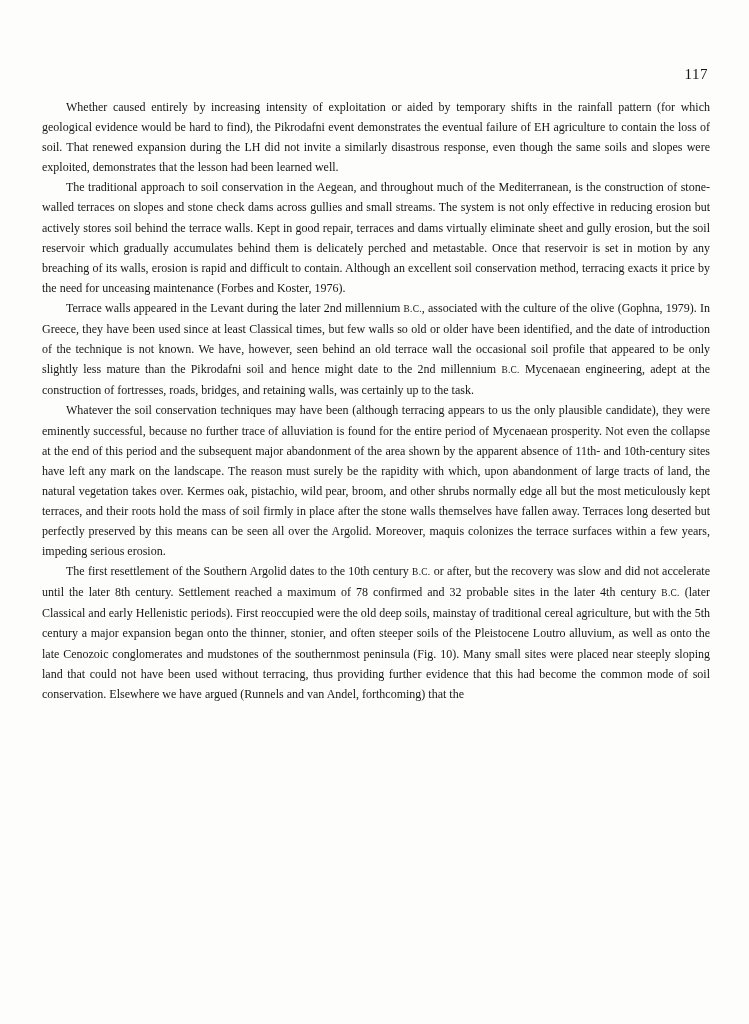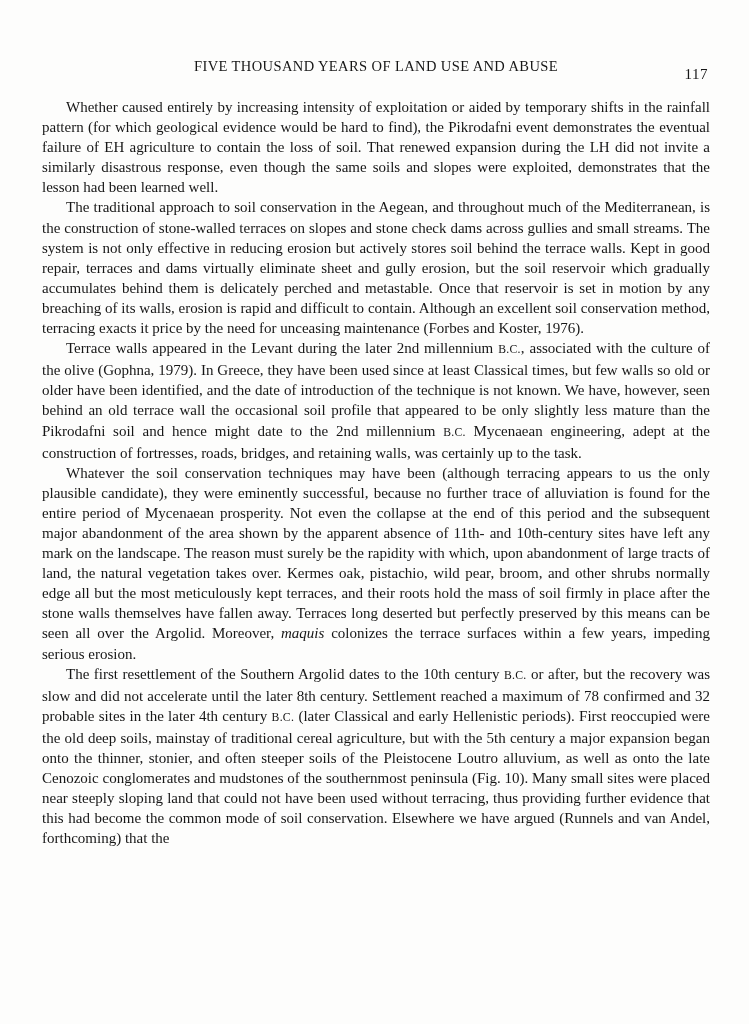--- a/index.html
+++ b/index.html
@@ -34,44 +34,42 @@
   }
   .page-number {
     position: absolute;
     right: 2px;
     top: 8px;
     font-size: 15px;
     letter-spacing: 0.5px;
   }
   .body-text {
     margin-top: 22px;
-    font-size: 15px;
+    font-size: 12px;
     line-height: 20.1px;
     text-align: justify;
   }
   .body-text p.para {
     margin: 0;
     padding: 0;
     text-indent: 24px;
   }
   .sc {
     font-size: 0.78em;
     letter-spacing: 0.3px;
   }
   .it {
-    font-style: italic;
   }
 </style>
 </head>
 <body>
 
 <div class="page">
   <div class="content">
     <div class="running-head">
-      <span>FIVE THOUSAND YEARS OF LAND USE AND ABUSE</span>
       <span class="page-number">117</span>
     </div>
     <div class="body-text">
         <p class="para"><span>Whether caused entirely by increasing intensity of exploitation or aided by temporary shifts in the rainfall pattern (for which geological evidence would be hard to find), the Pikrodafni event demonstrates the eventual failure of EH agriculture to contain the loss of soil. That renewed expansion during the LH did not invite a similarly disastrous response, even though the same soils and slopes were exploited, demonstrates that the lesson had been learned well.</span></p>
         <p class="para"><span>The traditional approach to soil conservation in the Aegean, and throughout much of the Mediterranean, is the construction of stone-walled terraces on slopes and stone check dams across gullies and small streams. The system is not only effective in reducing erosion but actively stores soil behind the terrace walls. Kept in good repair, terraces and dams virtually eliminate sheet and gully erosion, but the soil reservoir which gradually accumulates behind them is delicately perched and metastable. Once that reservoir is set in motion by any breaching of its walls, erosion is rapid and difficult to contain. Although an excellent soil conservation method, terracing exacts it price by the need for unceasing maintenance (Forbes and Koster, 1976).</span></p>
         <p class="para"><span>Terrace walls appeared in the Levant during the later 2nd millennium </span><span class="sc">B.C.</span><span>, associated with the culture of the olive (Gophna, 1979). In Greece, they have been used since at least Classical times, but few walls so old or older have been identified, and the date of introduction of the technique is not known. We have, however, seen behind an old terrace wall the occasional soil profile that appeared to be only slightly less mature than the Pikrodafni soil and hence might date to the 2nd millennium </span><span class="sc">B.C.</span><span> Mycenaean engineering, adept at the construction of fortresses, roads, bridges, and retaining walls, was certainly up to the task.</span></p>
         <p class="para"><span>Whatever the soil conservation techniques may have been (although terracing appears to us the only plausible candidate), they were eminently successful, because no further trace of alluviation is found for the entire period of Mycenaean prosperity. Not even the collapse at the end of this period and the subsequent major abandonment of the area shown by the apparent absence of 11th- and 10th-century sites have left any mark on the landscape. The reason must surely be the rapidity with which, upon abandonment of large tracts of land, the natural vegetation takes over. Kermes oak, pistachio, wild pear, broom, and other shrubs normally edge all but the most meticulously kept terraces, and their roots hold the mass of soil firmly in place after the stone walls themselves have fallen away. Terraces long deserted but perfectly preserved by this means can be seen all over the Argolid. Moreover, </span><span class="it">maquis</span><span> colonizes the terrace surfaces within a few years, impeding serious erosion.</span></p>
         <p class="para"><span>The first resettlement of the Southern Argolid dates to the 10th century </span><span class="sc">B.C.</span><span> or after, but the recovery was slow and did not accelerate until the later 8th century. Settlement reached a maximum of 78 confirmed and 32 probable sites in the later 4th century </span><span class="sc">B.C.</span><span> (later Classical and early Hellenistic periods). First reoccupied were the old deep soils, mainstay of traditional cereal agriculture, but with the 5th century a major expansion began onto the thinner, stonier, and often steeper soils of the Pleistocene Loutro alluvium, as well as onto the late Cenozoic conglomerates and mudstones of the southernmost peninsula (Fig. 10). Many small sites were placed near steeply sloping land that could not have been used without terracing, thus providing further evidence that this had become the common mode of soil conservation. Elsewhere we have argued (Runnels and van Andel, forthcoming) that the</span></p>
       </div>
   </div>

